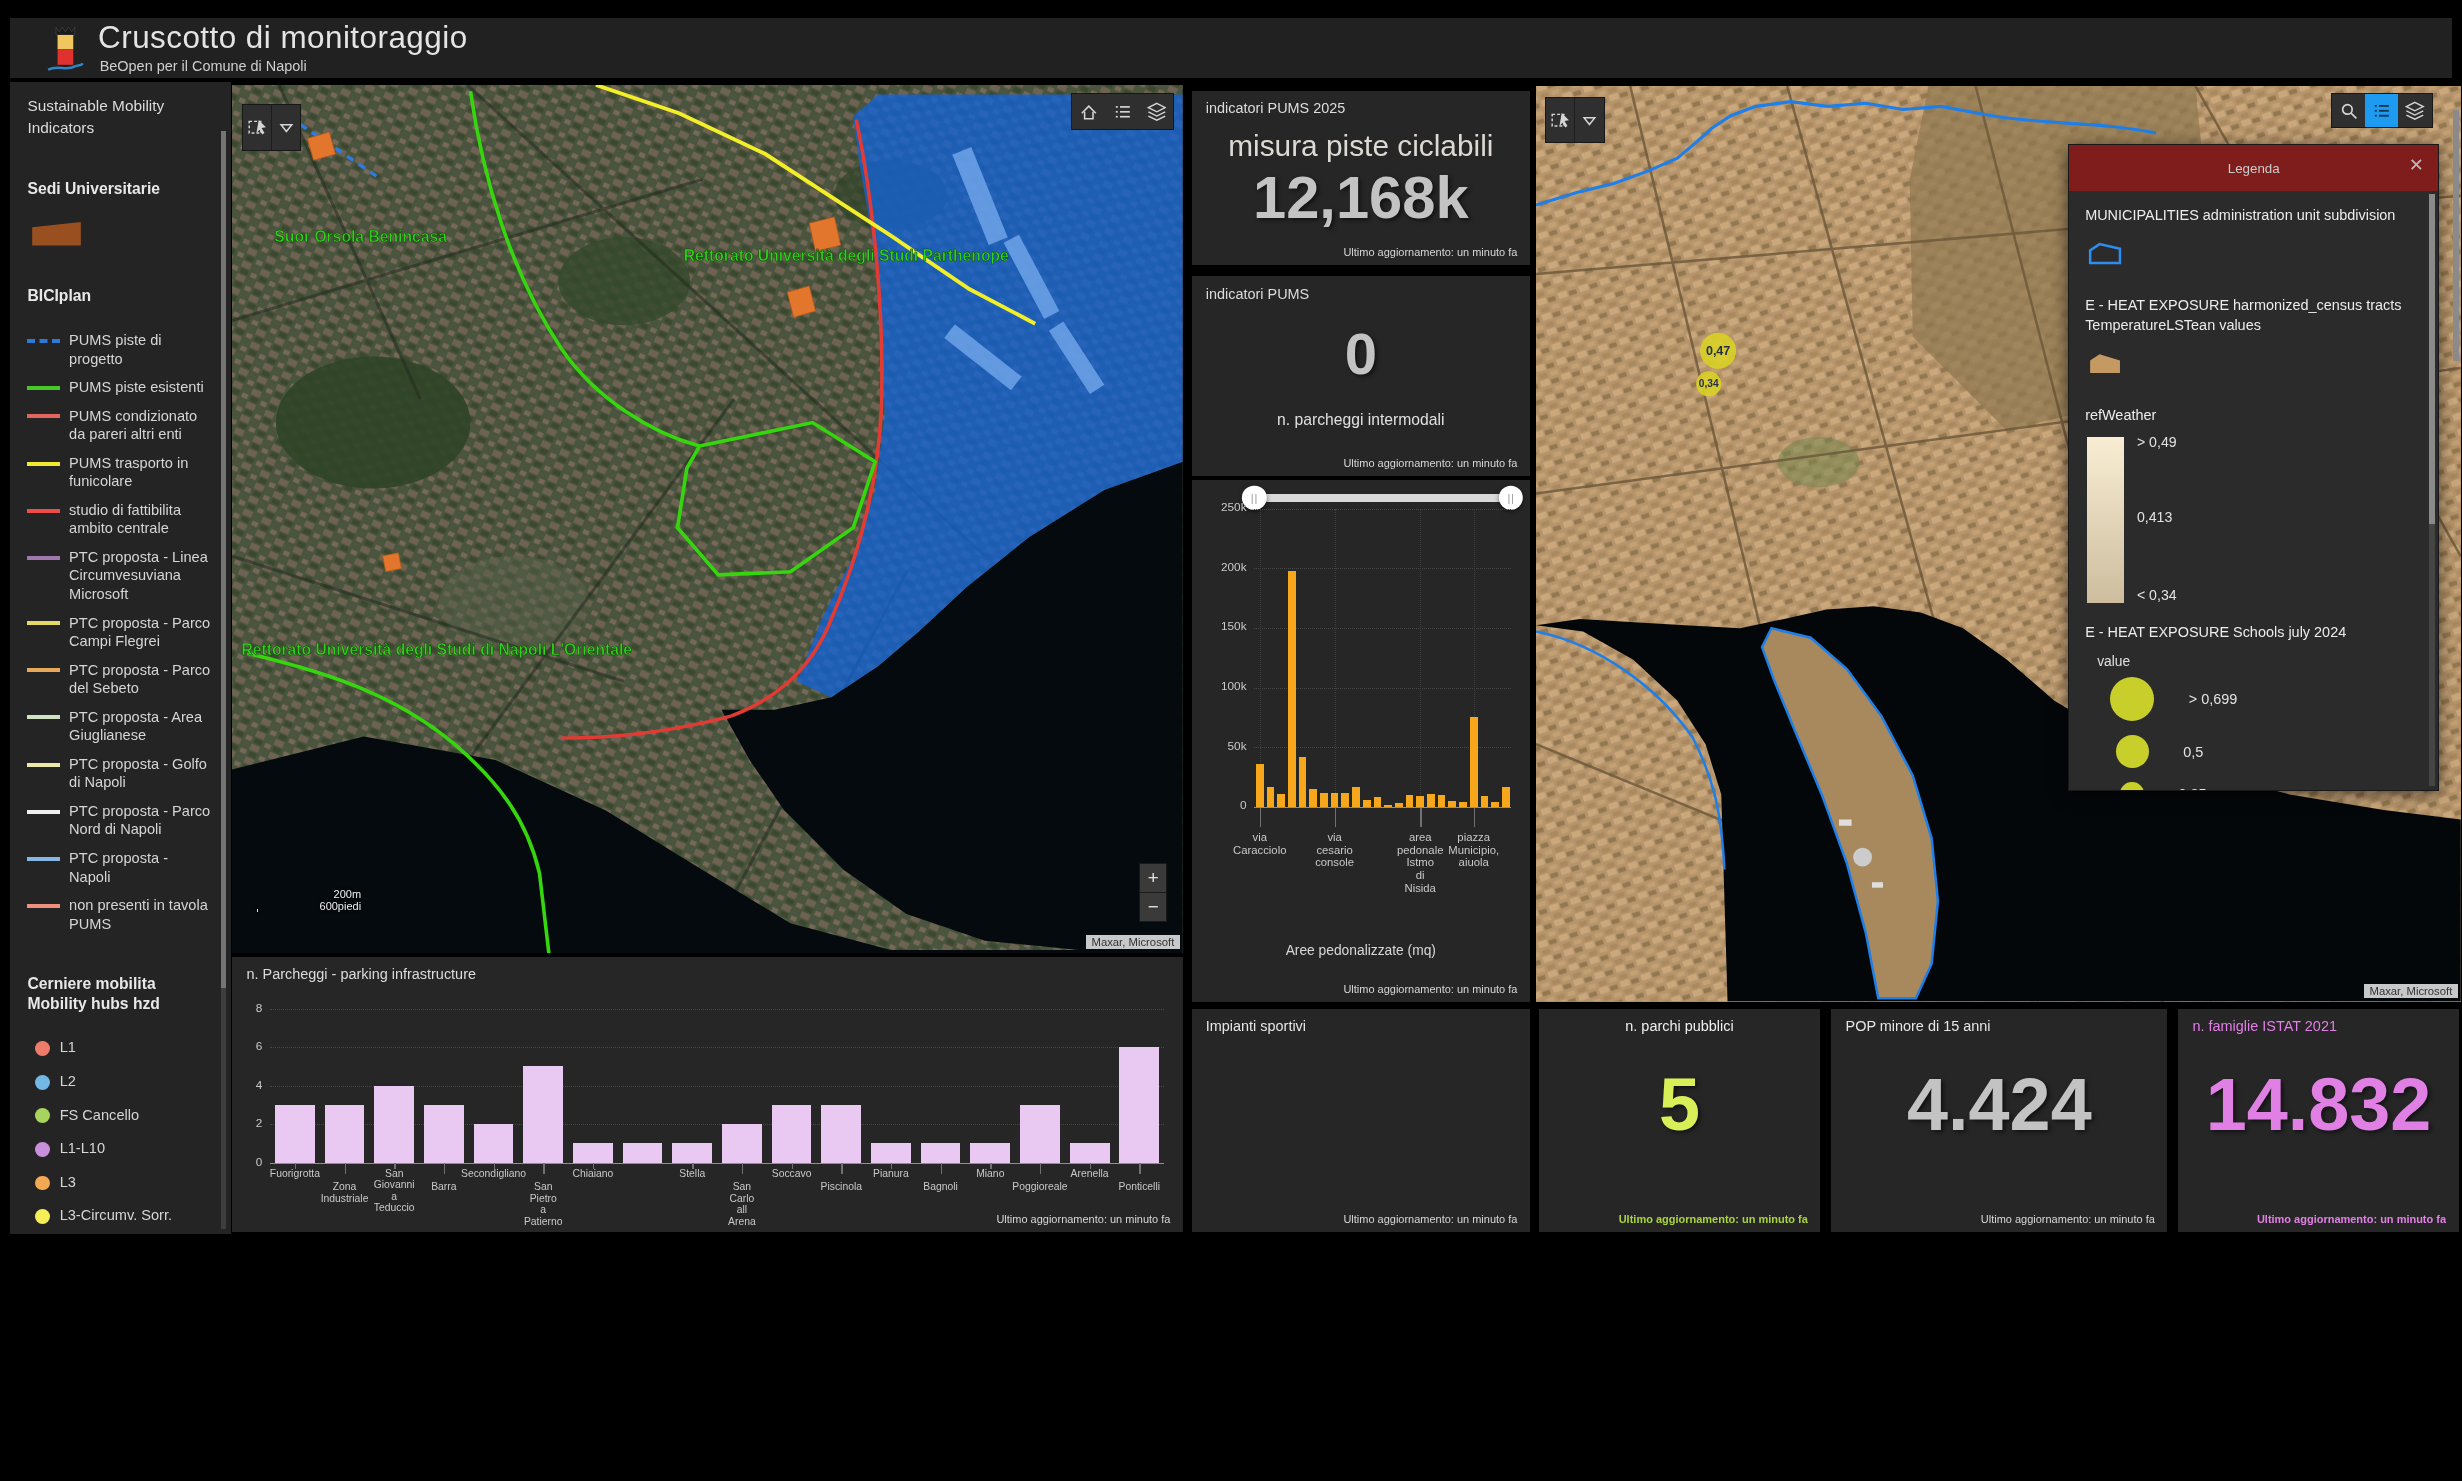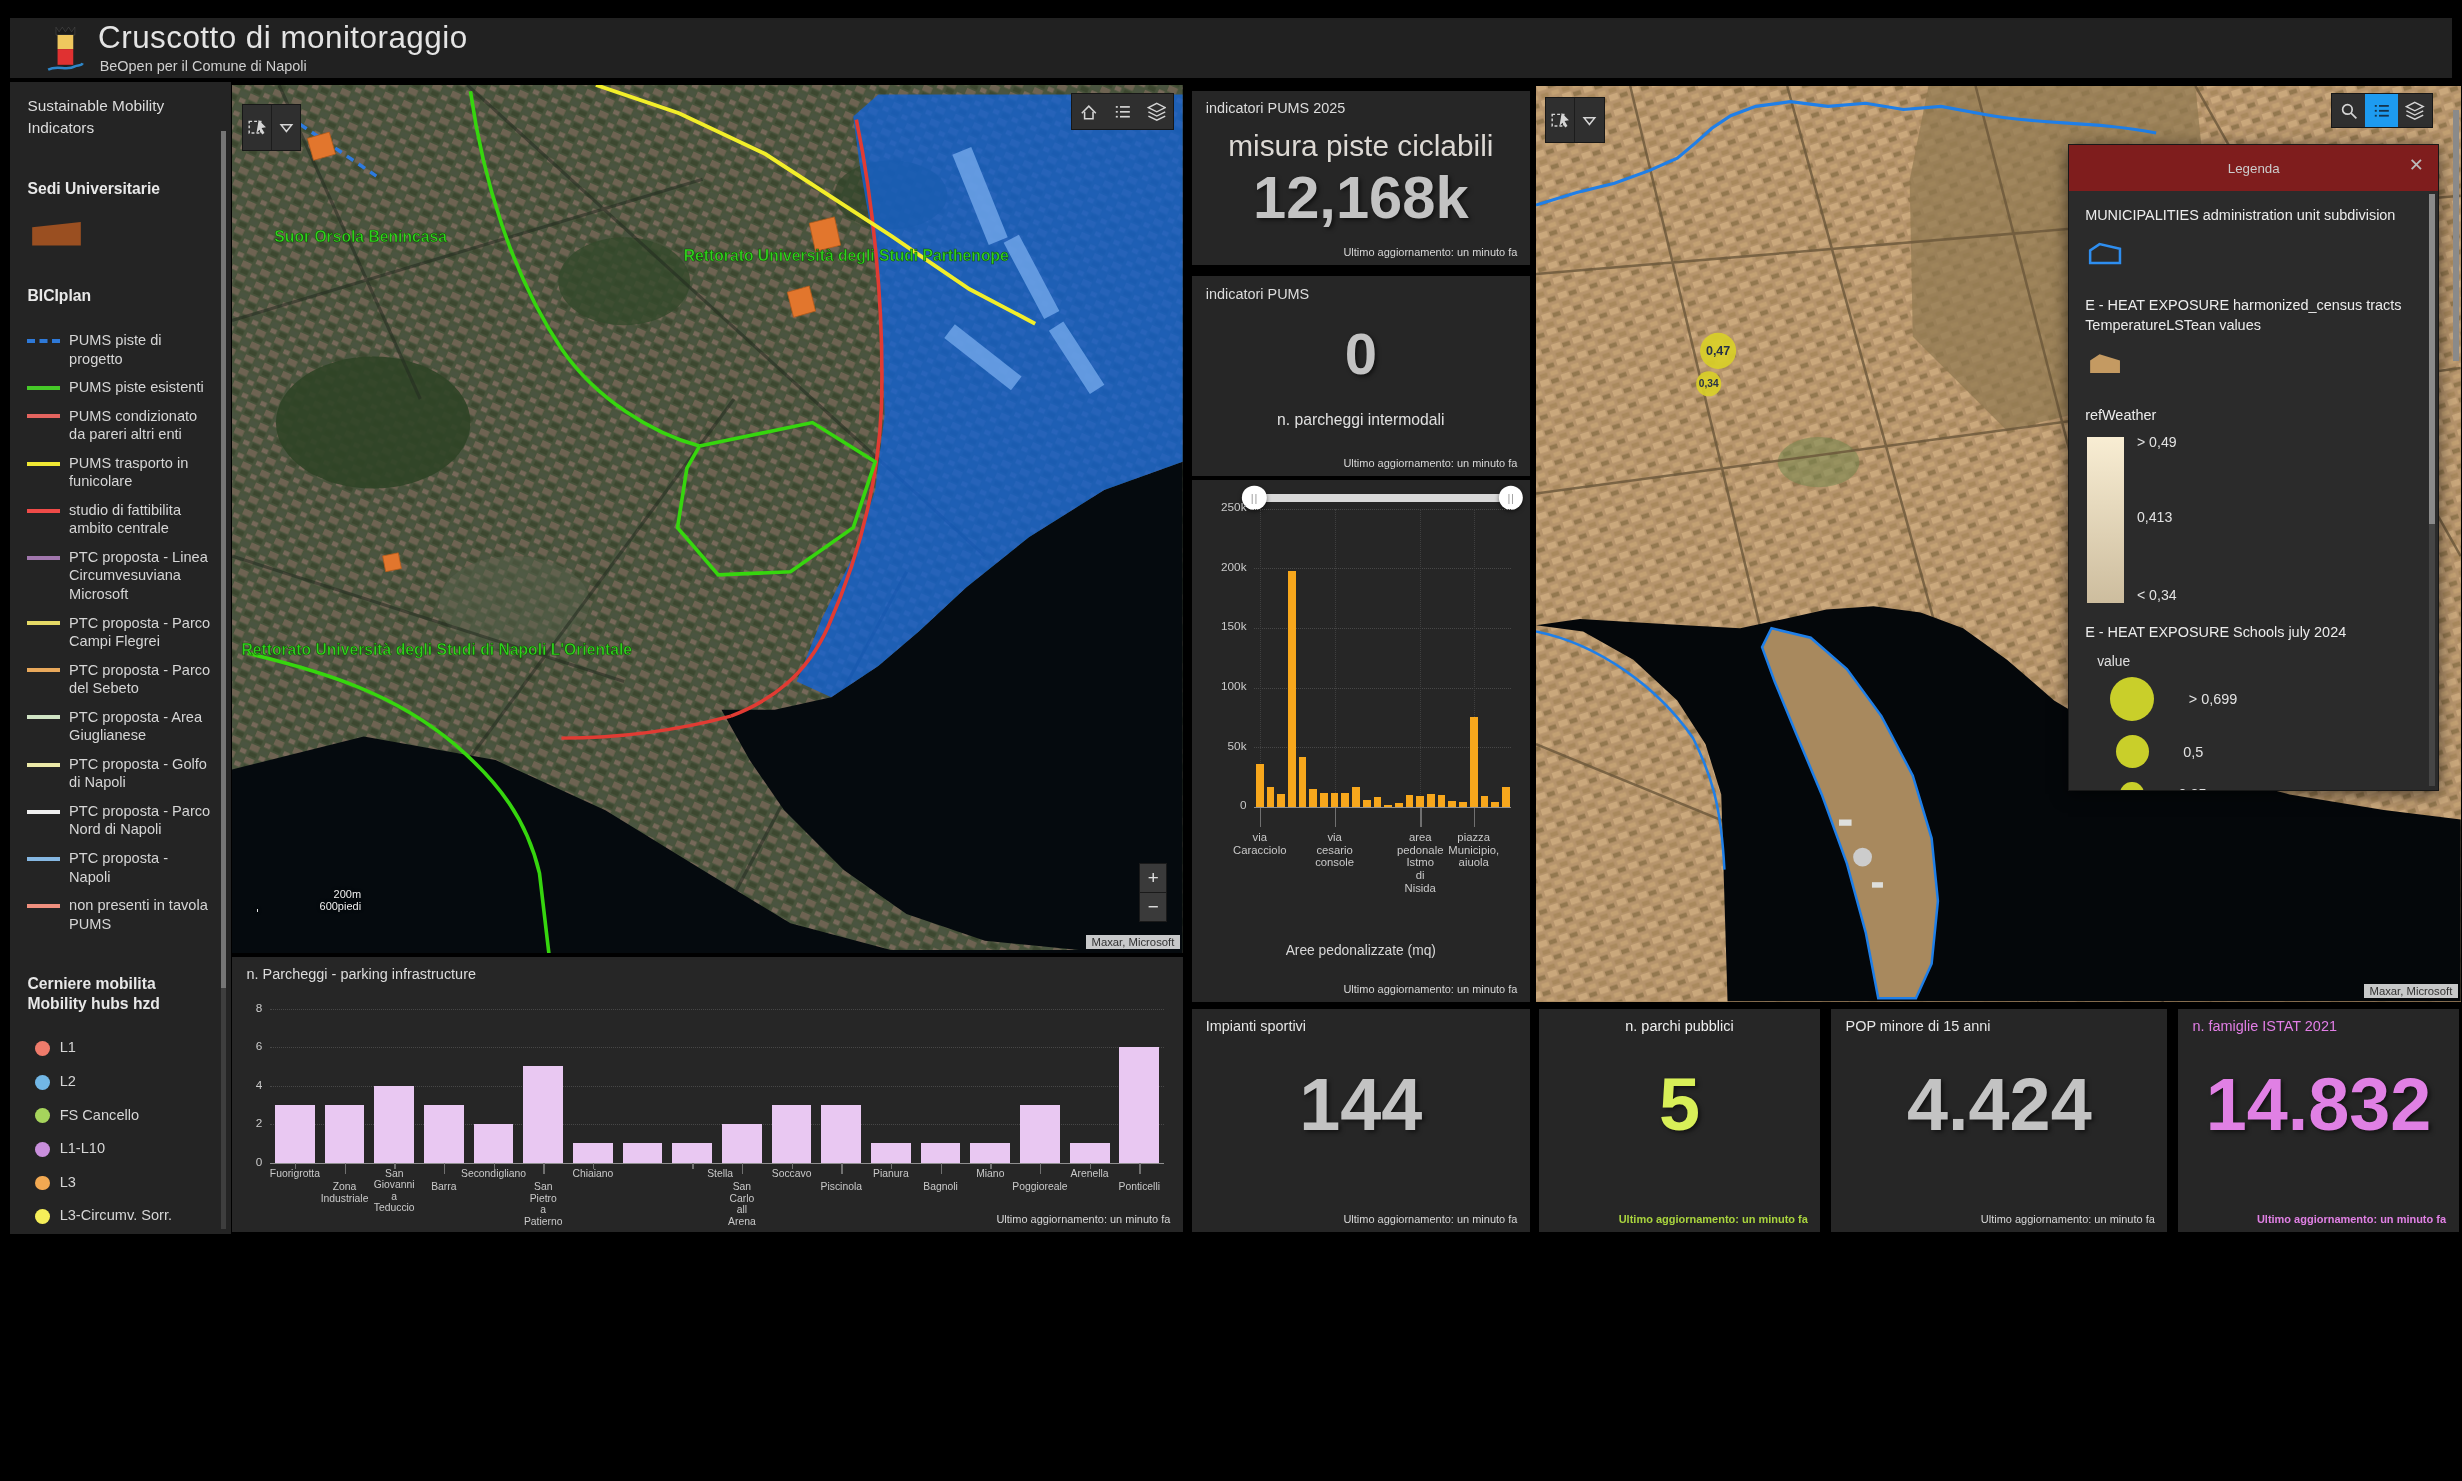--- a/index.html
+++ b/index.html
@@ -315,21 +315,21 @@
         <div class="xlbl" style="left:14.0375rem;width:5.2rem;top:13.450000000000001rem;font-size:.66rem;line-height:1.1;">Secondigliano</div>
         <div class="bar" style="left:18.53583333333333rem;width:2.531111111111111rem;height:6.125rem;bottom:4.399999999999999rem;background:#e9c8f2;"></div>
         <div class="leader" style="left:19.801388888888887rem;top:13.100000000000001rem;height:0.75rem;"></div>
         <div class="xlbl" style="left:17.201388888888886rem;width:5.2rem;top:14.3rem;font-size:.66rem;line-height:1.1;">San<br>Pietro<br>a<br>Patierno</div>
         <div class="bar" style="left:21.69972222222222rem;width:2.531111111111111rem;height:1.225rem;bottom:4.399999999999999rem;background:#e9c8f2;"></div>
         <div class="leader" style="left:22.96527777777778rem;top:13.100000000000001rem;height:0.4rem;"></div>
         <div class="xlbl" style="left:20.365277777777777rem;width:5.2rem;top:13.450000000000001rem;font-size:.66rem;line-height:1.1;">Chiaiano</div>
         <div class="bar" style="left:24.86361111111111rem;width:2.531111111111111rem;height:1.225rem;bottom:4.399999999999999rem;background:#e9c8f2;"></div>
         <div class="bar" style="left:28.027499999999996rem;width:2.531111111111111rem;height:1.225rem;bottom:4.399999999999999rem;background:#e9c8f2;"></div>
         <div class="leader" style="left:29.293055555555554rem;top:13.100000000000001rem;height:0.4rem;"></div>
-        <div class="xlbl" style="left:26.693055555555553rem;width:5.2rem;top:13.450000000000001rem;font-size:.66rem;line-height:1.1;text-align:right;">Stella</div>
+        <div class="xlbl" style="left:26.693055555555553rem;width:5.2rem;top:13.450000000000001rem;font-size:.66rem;line-height:1.1;">Stella</div>
         <div class="bar" style="left:31.191388888888884rem;width:2.531111111111111rem;height:2.45rem;bottom:4.399999999999999rem;background:#e9c8f2;"></div>
         <div class="leader" style="left:32.45694444444444rem;top:13.100000000000001rem;height:0.75rem;"></div>
         <div class="xlbl" style="left:29.856944444444437rem;width:5.2rem;top:14.3rem;font-size:.66rem;line-height:1.1;">San<br>Carlo<br>all<br>Arena</div>
         <div class="bar" style="left:34.35527777777777rem;width:2.531111111111111rem;height:3.6750000000000003rem;bottom:4.399999999999999rem;background:#e9c8f2;"></div>
         <div class="leader" style="left:35.62083333333333rem;top:13.100000000000001rem;height:0.4rem;"></div>
         <div class="xlbl" style="left:33.02083333333333rem;width:5.2rem;top:13.450000000000001rem;font-size:.66rem;line-height:1.1;">Soccavo</div>
         <div class="bar" style="left:37.51916666666666rem;width:2.531111111111111rem;height:3.6750000000000003rem;bottom:4.399999999999999rem;background:#e9c8f2;"></div>
         <div class="leader" style="left:38.78472222222222rem;top:13.100000000000001rem;height:0.75rem;"></div>
         <div class="xlbl" style="left:36.18472222222222rem;width:5.2rem;top:14.3rem;font-size:.66rem;line-height:1.1;">Piscinola</div>
         <div class="bar" style="left:40.683055555555555rem;width:2.531111111111111rem;height:1.225rem;bottom:4.399999999999999rem;background:#e9c8f2;"></div>
@@ -554,21 +554,20 @@
           <div class="thumb"></div>
         </div>
     </div>
 
     <div class="attr-badge" style="right:.2rem; bottom:.25rem;">Maxar, Microsoft</div>
     <div style="position:absolute; right:.15rem; top:1.5rem; width:.35rem; height:16rem; background:#8a8a8a;"></div>
   </div>
 
   <div class="panel kpi" style="left:75.9rem; top:64.25rem; width:21.55rem; height:14.2rem;">
     <div class="ptitle" style="color: rgb(230, 230, 230);">Impianti sportivi</div>
-    <div class="big-value" style="top: 3.4rem; font-size: 4.7rem; color: rgb(195, 195, 195);">144</div>
     <div class="updated" style="color: rgb(216, 216, 216);">Ultimo aggiornamento: un minuto fa</div>
   </div>
   <div class="panel kpi" style="left:98rem; top:64.25rem; width:17.95rem; height:14.2rem;">
     <div class="ptitle" style="left: 0px; width: 100%; text-align: center; color: rgb(240, 240, 240);">n. parchi pubblici</div>
     <div class="big-value" style="top: 3.4rem; font-size: 4.7rem; color: rgb(216, 239, 88);">5</div>
     <div class="updated" style="font-weight: bold; color: rgb(169, 212, 62);">Ultimo aggiornamento: un minuto fa</div>
   </div>
   <div class="panel kpi" style="left:116.65rem; top:64.25rem; width:21.4rem; height:14.2rem;">
     <div class="ptitle" style="color: rgb(230, 230, 230);">POP minore di 15 anni</div>
     <div class="big-value" style="top: 3.4rem; font-size: 4.7rem; color: rgb(195, 195, 195);">4.424</div>

